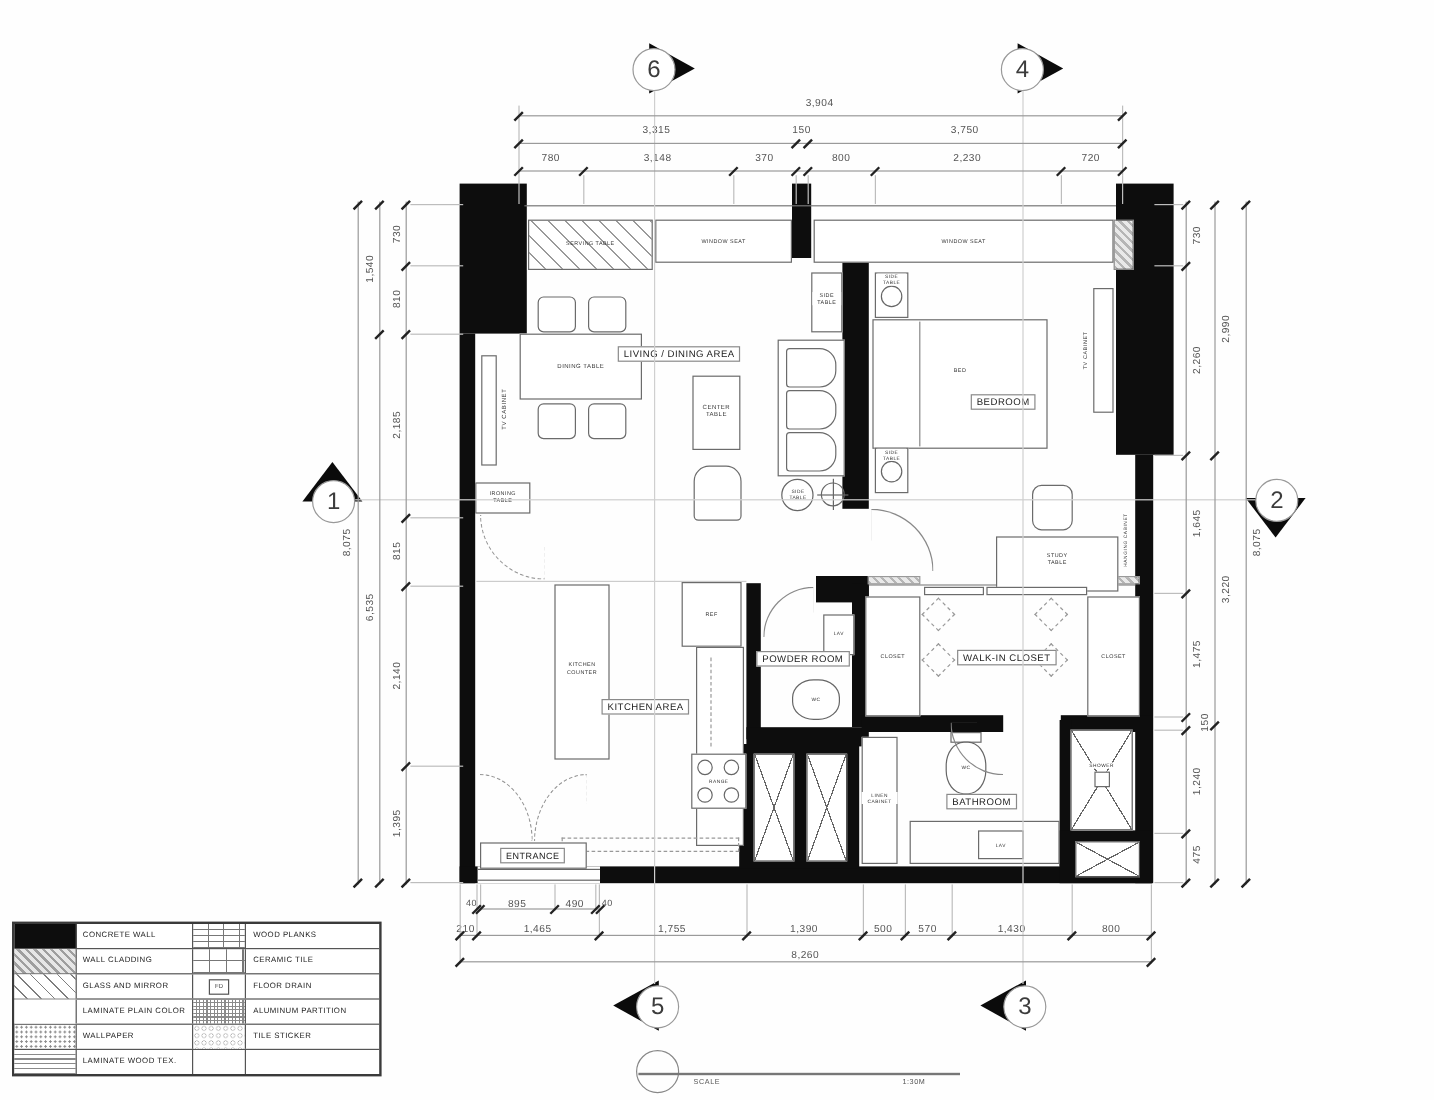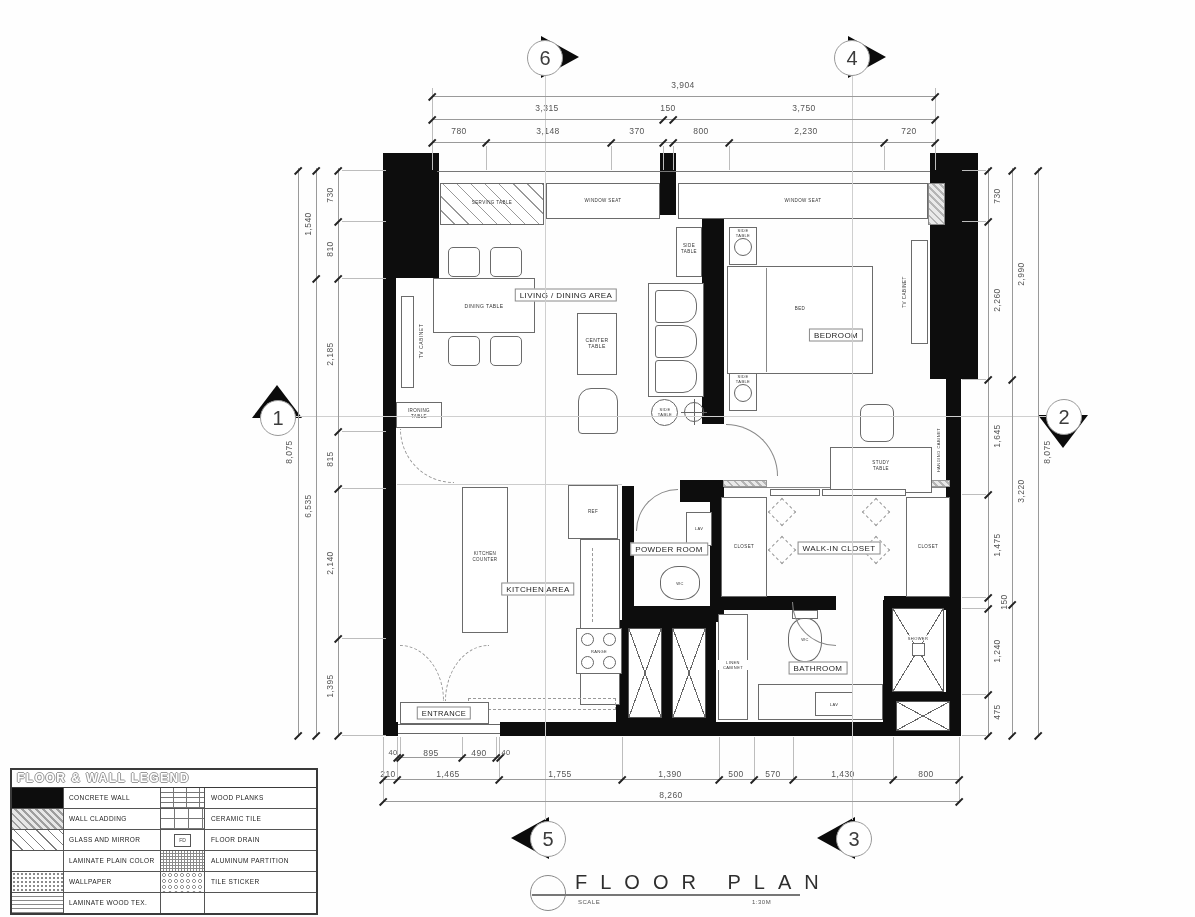--- a/index.html
+++ b/index.html
@@ -259,21 +259,20 @@
   <div class="dim" style="left:448px;top:769px">1,465</div>
   <div class="dim" style="left:560px;top:769px">1,755</div>
   <div class="dim" style="left:670px;top:769px">1,390</div>
   <div class="dim" style="left:736px;top:769px">500</div>
   <div class="dim" style="left:773px;top:769px">570</div>
   <div class="dim" style="left:843px;top:769px">1,430</div>
   <div class="dim" style="left:926px;top:769px">800</div>
   <div class="dim" style="left:671px;top:790px">8,260</div>
 
   <div class="legend">
-    <div class="legend-title">FLOOR &amp; WALL LEGEND</div>
     <div class="lrow">
       <div class="lsw1 p-concrete"></div>
       <div class="llb1">CONCRETE WALL</div>
       <div class="lsw2 p-planks"></div>
       <div class="llb2">WOOD PLANKS</div>
     </div>
     <div class="lrow">
       <div class="lsw1 p-clad"></div>
       <div class="llb1">WALL CLADDING</div>
       <div class="lsw2 p-ceramic"></div>
@@ -301,21 +300,20 @@
     </div>
     <div class="lrow">
       <div class="lsw1 p-woodtex"></div>
       <div class="llb1">LAMINATE WOOD TEX.</div>
       <div class="lsw2"></div>
       <div class="llb2"></div>
     </div>
   </div>
 
   <div class="circ" style="left:530px;top:875px;width:36px;height:36px;border-color:#888;background:transparent"></div>
-  <div class="tb-title">FLOOR PLAN</div>
   <div class="abs" style="left:532px;top:894px;width:268px;height:2px;background:#777"></div>
   <div class="tb-scale" style="left:578px;top:899px">SCALE</div>
   <div class="tb-scale" style="left:752px;top:899px">1:30M</div>
 
 <div style="position: absolute; left: 545px; top: 76px; width: 1px; height: 744px; background: rgb(207, 207, 207);"></div>
     <div style="position: absolute; left: 852px; top: 76px; width: 1px; height: 744px; background: rgb(207, 207, 207);"></div>
     <div style="position: absolute; left: 296px; top: 416px; width: 750px; height: 1px; background: rgb(207, 207, 207);"></div>
     <div style="position: absolute; left: 432px; top: 96px; width: 503px; height: 1px; background: rgb(154, 154, 154);"></div>
     <div style="position: absolute; left: 432px; top: 119px; width: 503px; height: 1px; background: rgb(154, 154, 154);"></div>
     <div style="position: absolute; left: 432px; top: 142px; width: 503px; height: 1px; background: rgb(154, 154, 154);"></div>

